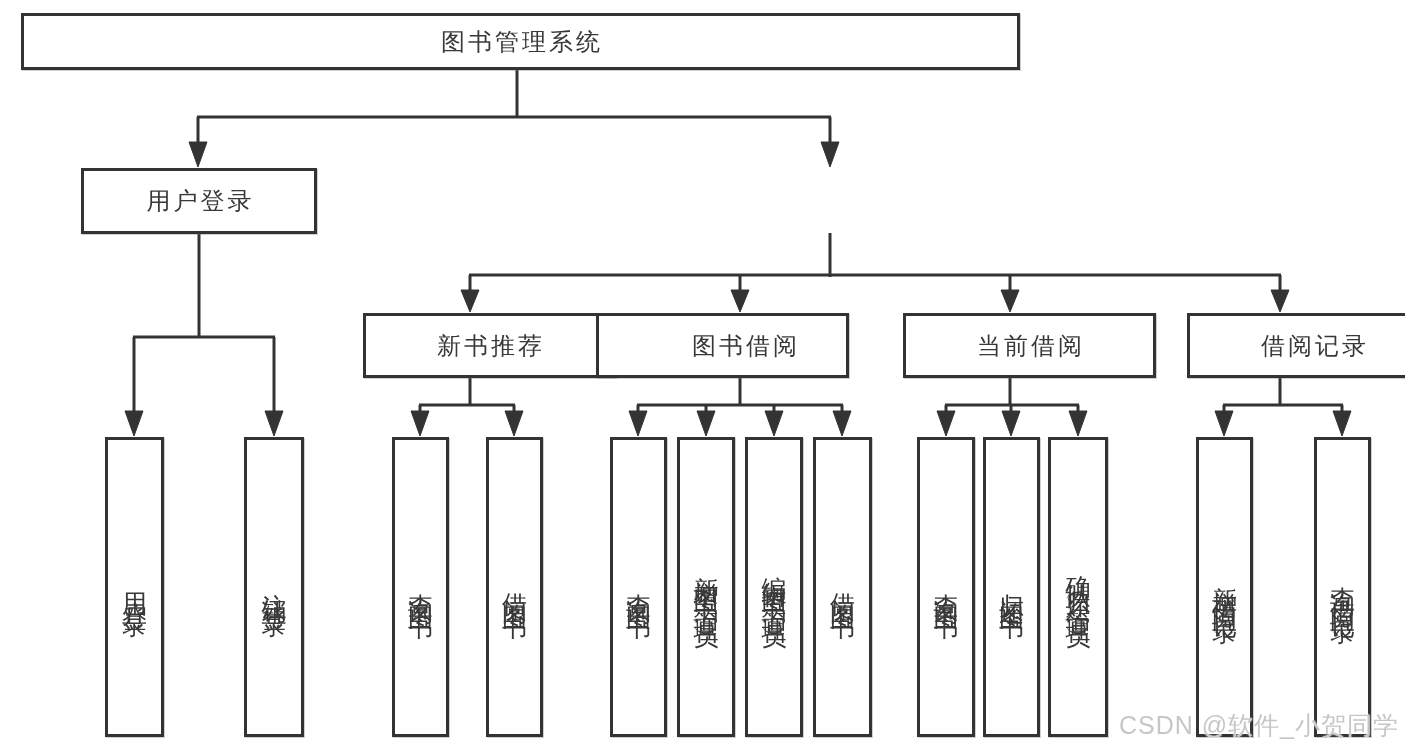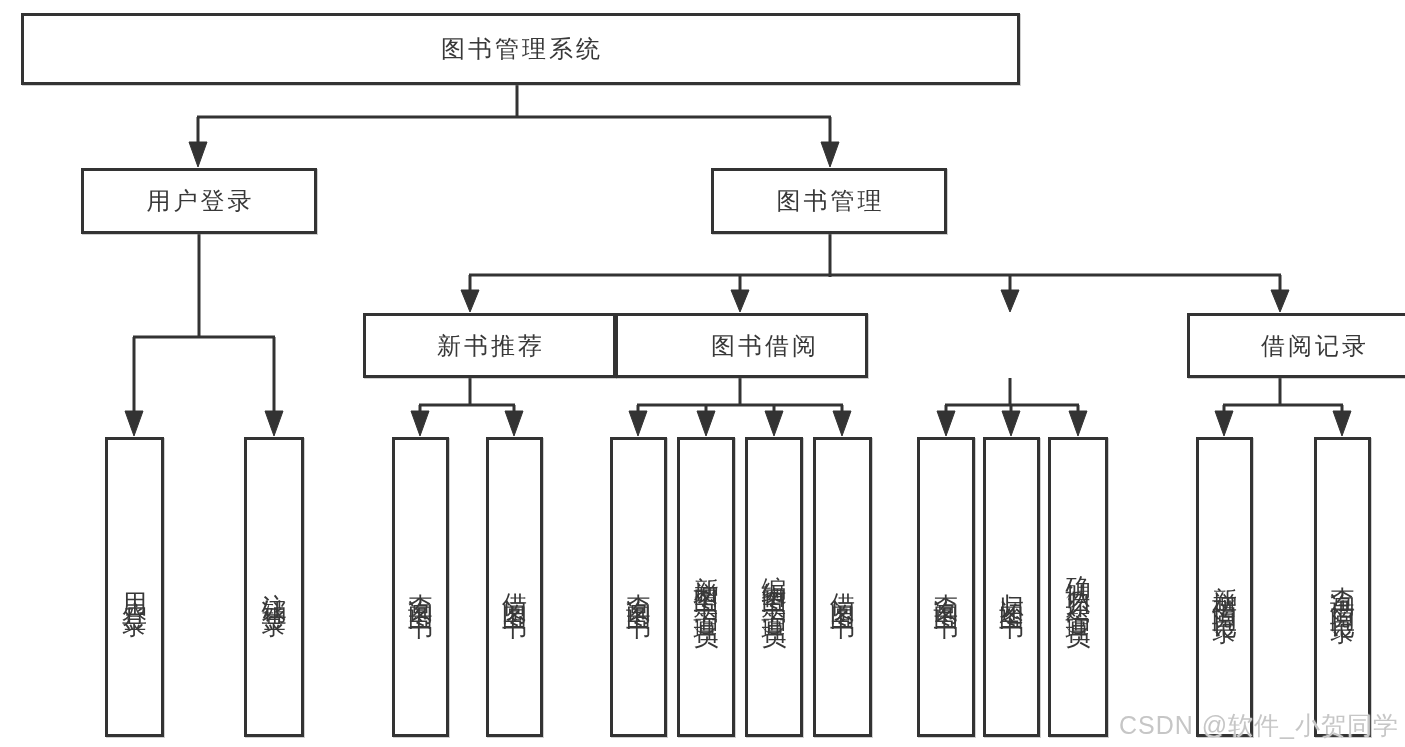--- a/index.html
+++ b/index.html
@@ -29,21 +29,21 @@
     color:var(--text);
     display:flex;align-items:center;justify-content:center;
     box-shadow:1px 1px 0 rgba(120,120,120,.35);
   }
   .h-box{
     font-size:24px;
     letter-spacing:3px;
     text-indent:3px;
     white-space:nowrap;
   }
-  .root-box{left:21px;top:13px;width:999px;height:72px;}
+  .root-box{left:21px;top:13px;width:999px;height:57px;}
   .lvl2{top:168px;width:236px;height:66px;}
   .lvl3{top:313px;width:253px;height:65px;}
   .leaf{
     top:437px;height:300px;
     writing-mode:vertical-rl;
     text-orientation:mixed;
     font-size:25px;
     letter-spacing:7px;
     line-height:1;
   }
@@ -125,29 +125,29 @@
     <polygon points="1333,411 1351,411 1342,436"></polygon>
   </svg>
 
   <div class="box h-box root-box">
     <span>图书管理系统</span>
   </div>
 
   <div class="box h-box lvl2" style="left:81px;">
     <span>用户登录</span>
   </div>
-  <div class="box h-box lvl2" style="left:711px;">
-    <span>图书管理</span>
-  </div>
 
   <div class="box h-box lvl3" style="left:363px;">
     <span>新书推荐</span>
   </div>
-  <div class="box h-box lvl3" style="left:615px;padding-left:44px;">
+  <div class="box h-box lvl3" style="left:596px;padding-left:44px;">
     <span>图书借阅</span>
+  </div>
+  <div class="box h-box lvl3" style="left:903px;">
+    <span>当前借阅</span>
   </div>
   <div class="box h-box lvl3" style="left:1172px;margin-left:15px;">
     <span>借阅记录</span>
   </div>
 
   <div class="box leaf" style="left:105px;width:59px;">
     <span>用户登录</span>
   </div>
   <div class="box leaf" style="left:244px;width:60px;">
     <span>注销登录</span>

